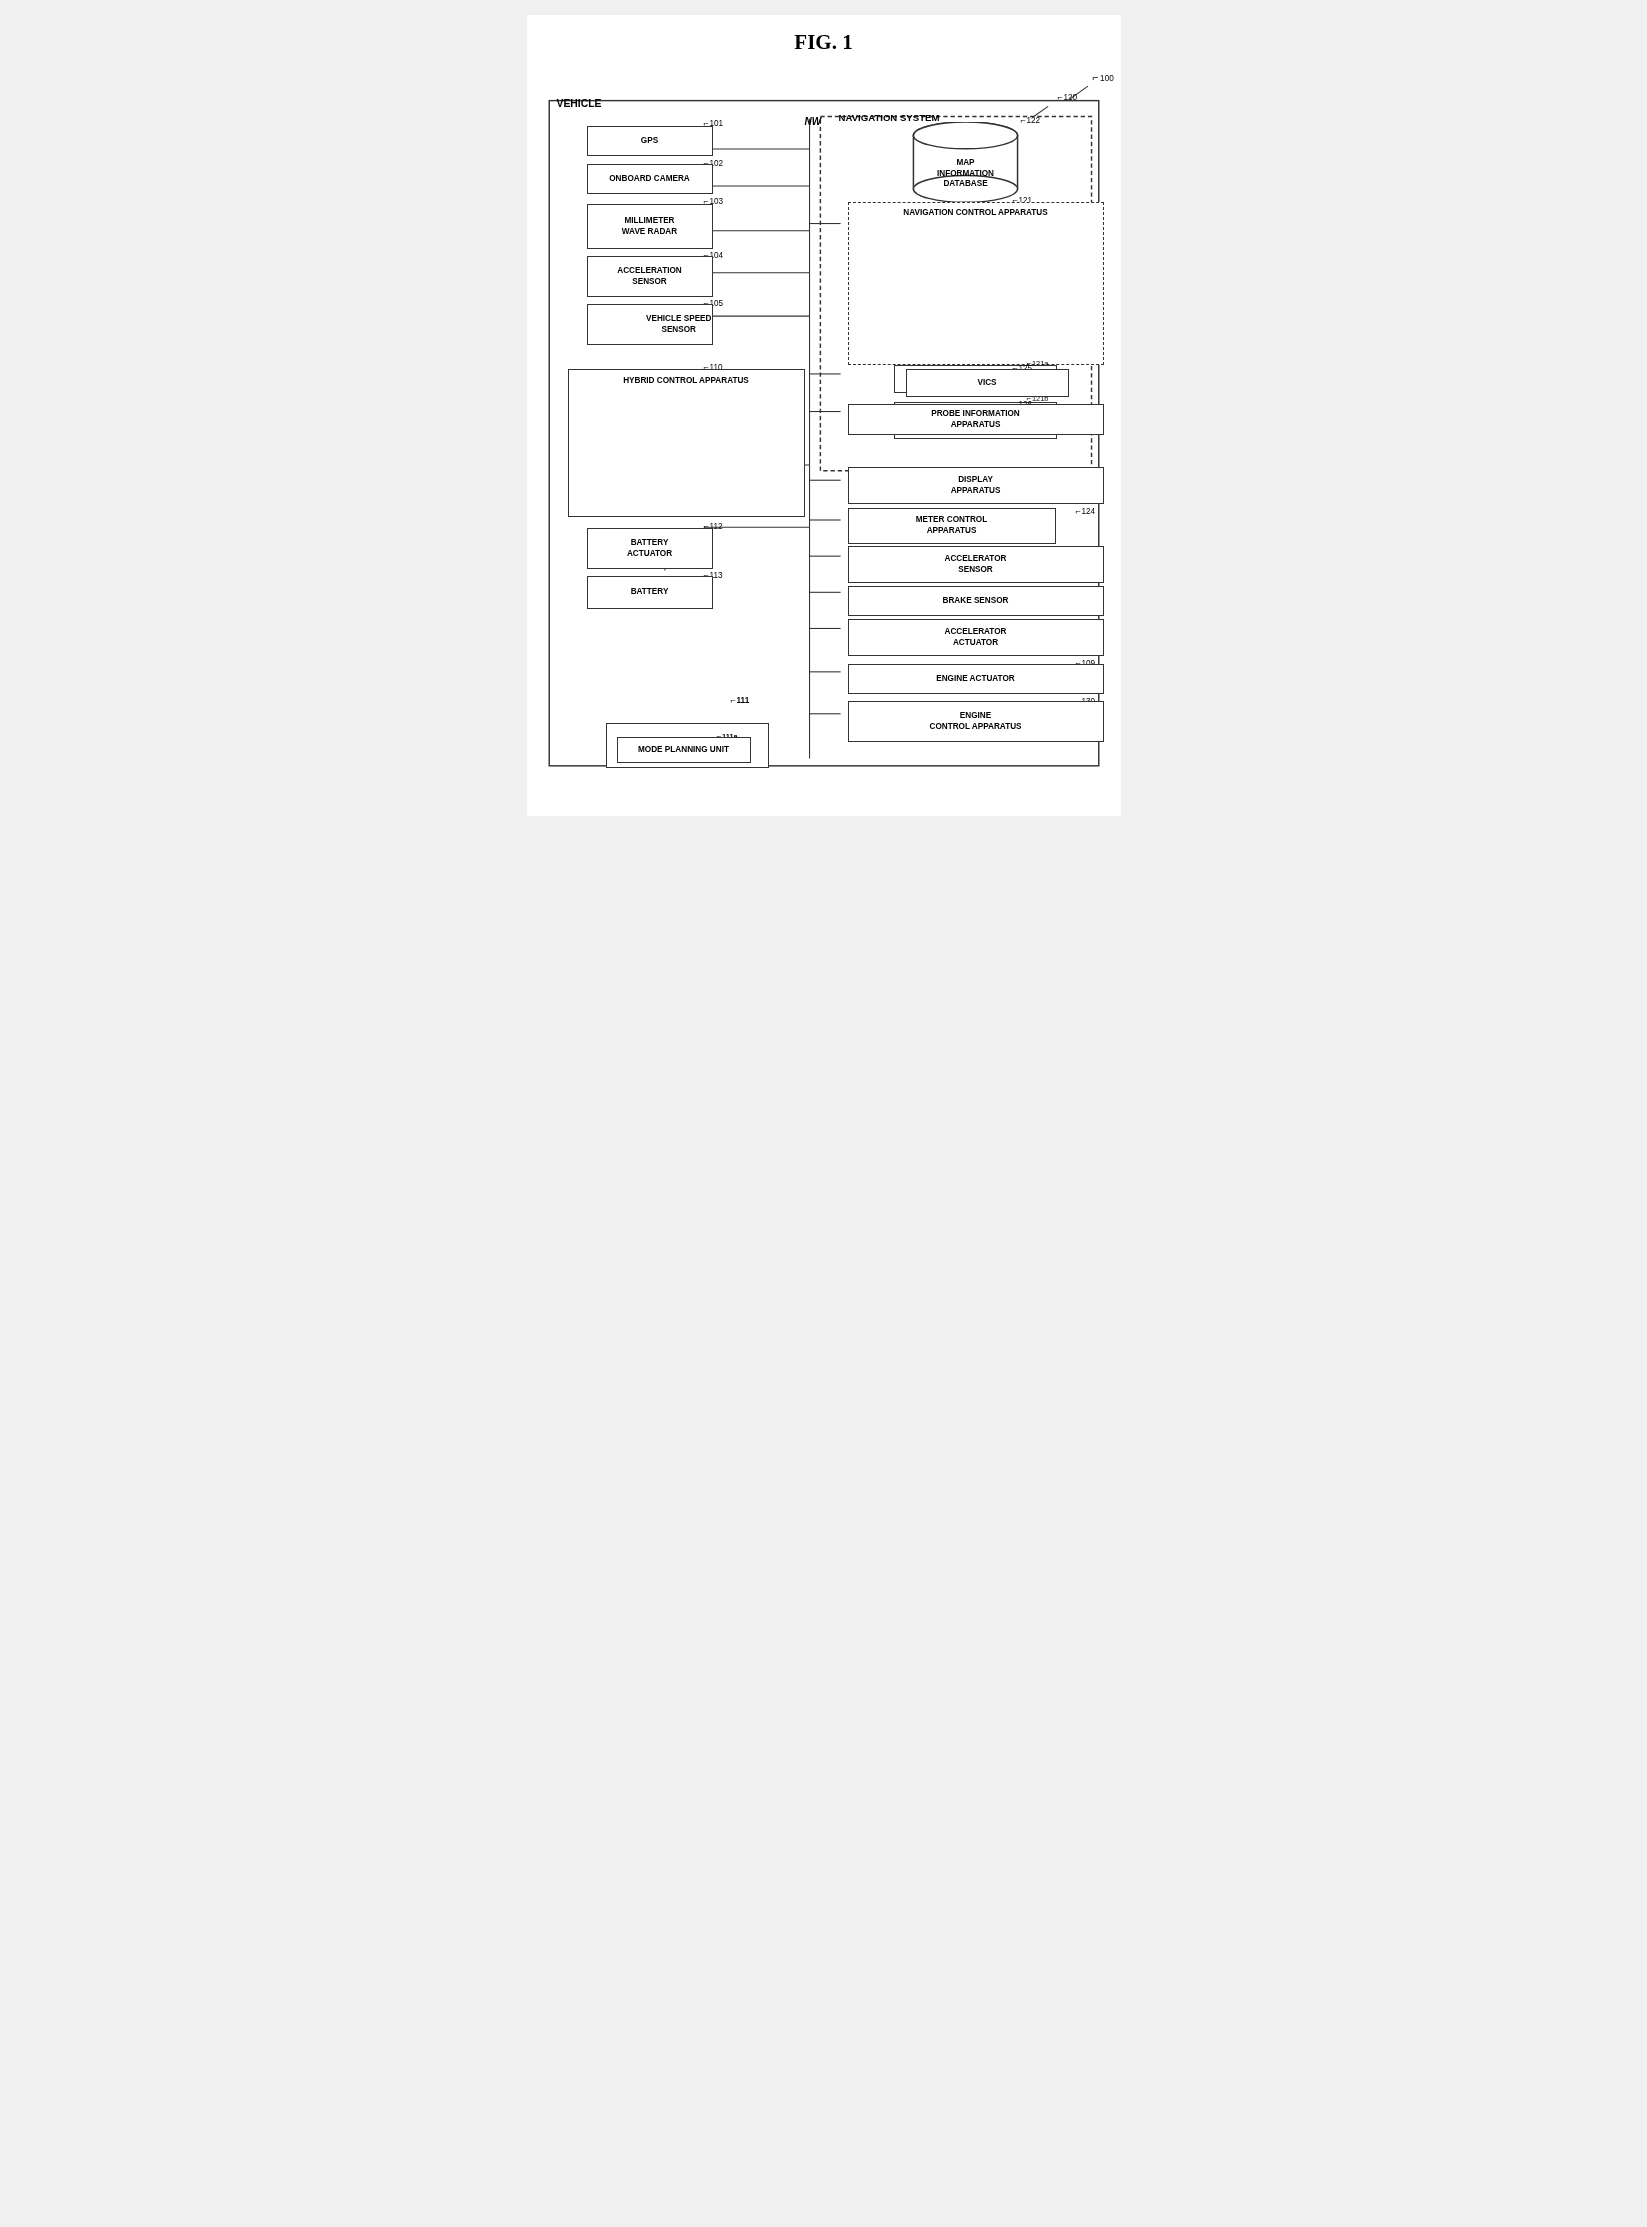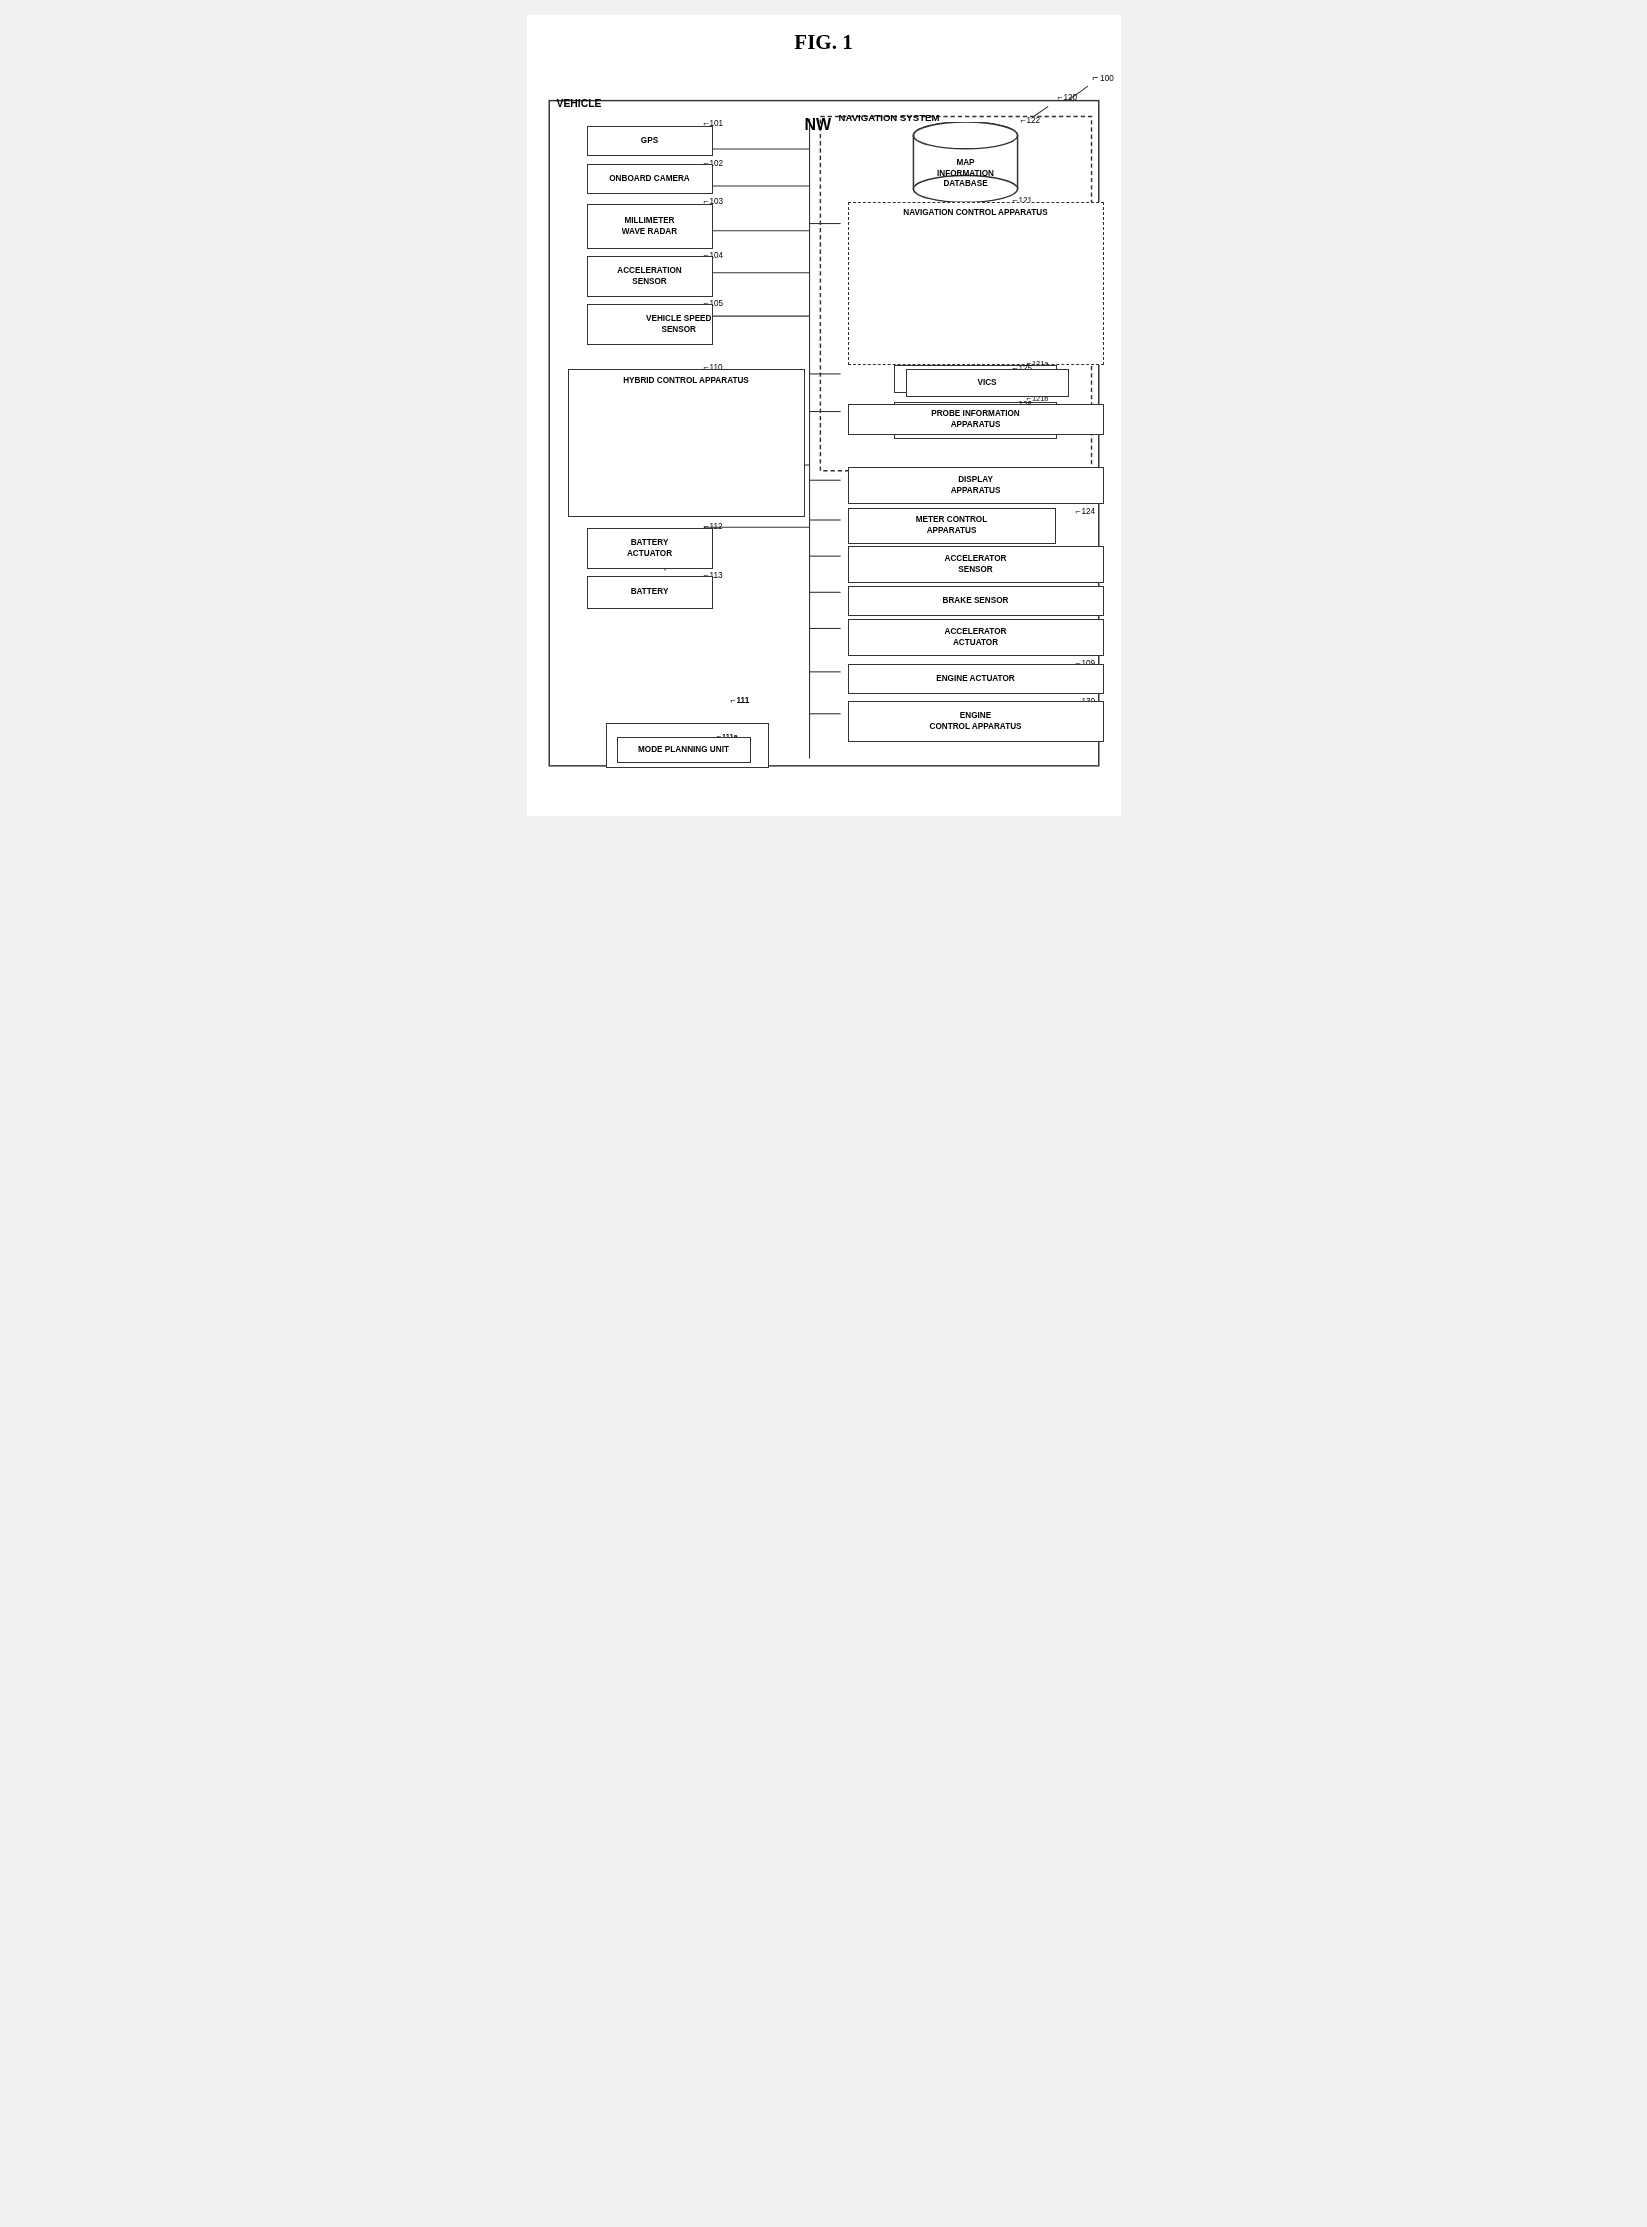--- a/index.html
+++ b/index.html
@@ -118,21 +118,21 @@
 
       <line x1="550" y1="255" x2="550" y2="320" stroke="#333" stroke-width="1.5"></line>
 
       <line x1="550" y1="360" x2="550" y2="408" stroke="#333" stroke-width="1.5"></line>
 
       <line x1="170" y1="494" x2="170" y2="510" stroke="#333" stroke-width="1.5"></line>
     </svg>
 
     <div class="vehicle-label">VEHICLE</div>
 
-    <div style="position:absolute; top:46px; left:263px; font-size:16px; font-weight:bold; ">NW</div>
+    <div style="position:absolute; top:46px; left:263px; font-size:10px; font-weight:bold; font-style:italic;">NW</div>
 
     <div style="position:absolute; top:42px; left:297px; font-size:9.6px; font-weight:bold;">NAVIGATION SYSTEM</div>
 
     <div style="position:absolute; top:1.5px; left:551px; font-size:8.2px;">
       <span style="font-size:10.4px; margin-right:1.5px;">⌐</span><span>100</span>
     </div>
 
     <div style="position:absolute; top:22px; left:516px; font-size:8.2px;">
       <span style="font-size:9px; margin-right:0.7px;">⌐</span><span>120</span>
     </div>

